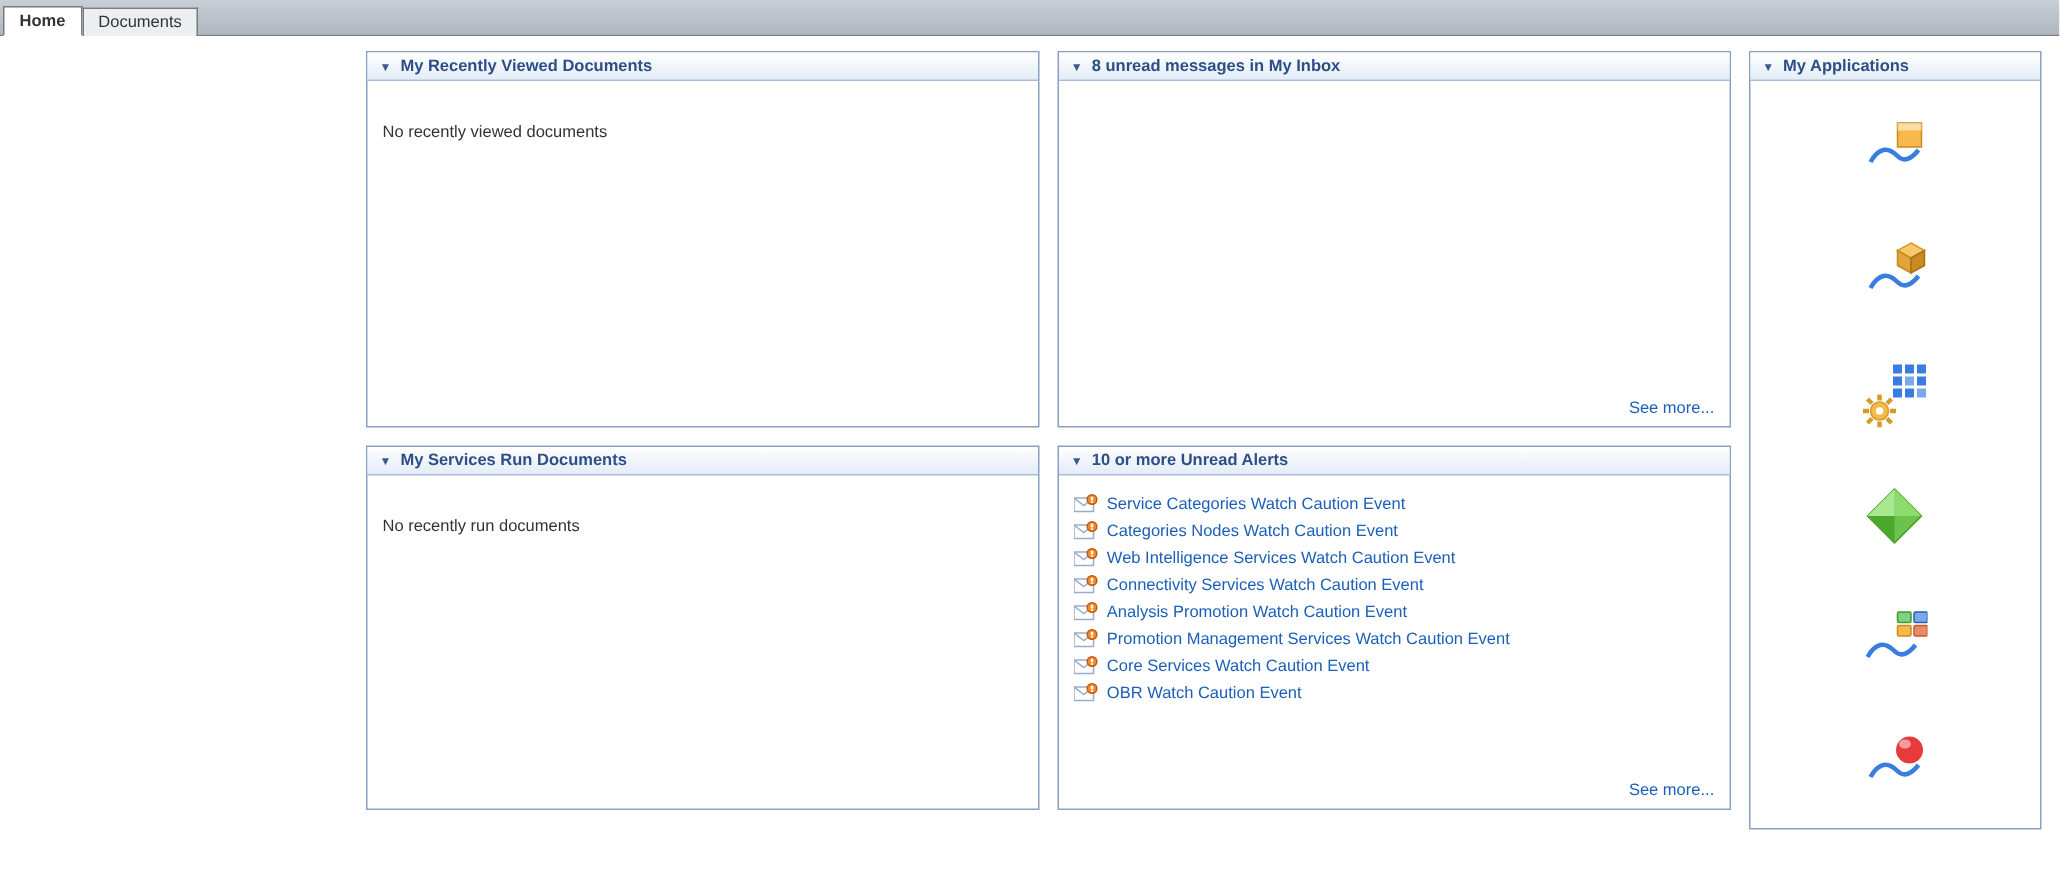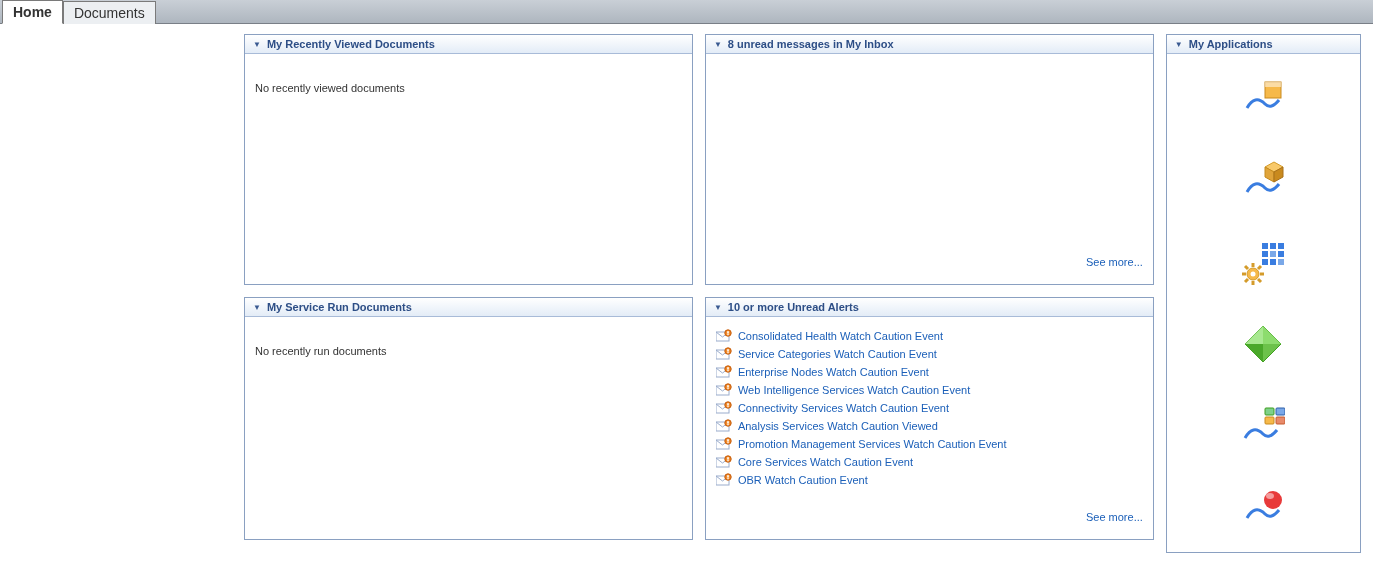--- a/index.html
+++ b/index.html
@@ -17,21 +17,21 @@
     height: 24px;
     display: flex;
     align-items: flex-end;
   }
   .tab {
     background: #f7f7f7;
     border: 1px solid #7a7a7a;
     border-bottom: none;
     padding: 3px 10px 3px 10px;
     margin-right: 0;
-    font-size: 14px;
+    font-size: 11px;
     cursor: pointer;
     position: relative;
     top: 1px;
   }
   .tab.active {
     background: #fff;
     font-weight: bold;
     border-bottom: 1px solid #fff;
   }
   .tab.inactive {
@@ -78,21 +78,21 @@
   }
   .empty-msg {
     padding: 20px 0;
     color: #333;
   }
   .panel.tall .panel-body { height: 230px; }
   .panel.tall2 .panel-body { height: 222px; }
   .see-more {
     position: absolute;
     right: 10px;
-    bottom: 16px;
+    bottom: 6px;
     color: #1b5fb8;
     cursor: pointer;
   }
   .alert-list {
     list-style: none;
     margin: 0;
     padding: 2px 0 26px 0;
   }
   .alert-list li {
     display: flex;
@@ -146,21 +146,21 @@
         <span>My Recently Viewed Documents</span>
       </div>
       <div class="panel-body">
         <div class="empty-msg">No recently viewed documents</div>
       </div>
     </div>
 
     <div class="panel tall2">
       <div class="panel-header">
         <span class="tri">▼</span>
-        <span>My Service Run Documents</span>
+        <span>My Services Run Documents</span>
       </div>
       <div class="panel-body">
         <div class="empty-msg">No recently run documents</div>
       </div>
     </div>
   </div>
 
   <div class="col-main">
     <div class="panel">
       <div class="panel-header">
@@ -182,45 +182,33 @@
             <li>
               <span class="alert-icon">
                 <svg width="16" height="14" viewBox="0 0 16 14">
                   <rect x="0" y="3" width="13" height="9" fill="#fff" stroke="#9aaccc"></rect>
                   <polyline points="0,3 6.5,8 13,3" fill="none" stroke="#9aaccc"></polyline>
                   <circle cx="12" cy="4" r="3.2" fill="#f08a2a" stroke="#c45a0a"></circle>
                   <rect x="11.2" y="2.2" width="1.6" height="2.4" fill="#fff"></rect>
                   <rect x="11.2" y="5.2" width="1.6" height="1" fill="#fff"></rect>
                 </svg>
               </span>
-              <a>Consolidated Health Watch Caution Event</a>
-            </li>
-            <li>
-              <span class="alert-icon">
-                <svg width="16" height="14" viewBox="0 0 16 14">
-                  <rect x="0" y="3" width="13" height="9" fill="#fff" stroke="#9aaccc"></rect>
-                  <polyline points="0,3 6.5,8 13,3" fill="none" stroke="#9aaccc"></polyline>
-                  <circle cx="12" cy="4" r="3.2" fill="#f08a2a" stroke="#c45a0a"></circle>
-                  <rect x="11.2" y="2.2" width="1.6" height="2.4" fill="#fff"></rect>
-                  <rect x="11.2" y="5.2" width="1.6" height="1" fill="#fff"></rect>
-                </svg>
-              </span>
               <a>Service Categories Watch Caution Event</a>
             </li>
             <li>
               <span class="alert-icon">
                 <svg width="16" height="14" viewBox="0 0 16 14">
                   <rect x="0" y="3" width="13" height="9" fill="#fff" stroke="#9aaccc"></rect>
                   <polyline points="0,3 6.5,8 13,3" fill="none" stroke="#9aaccc"></polyline>
                   <circle cx="12" cy="4" r="3.2" fill="#f08a2a" stroke="#c45a0a"></circle>
                   <rect x="11.2" y="2.2" width="1.6" height="2.4" fill="#fff"></rect>
                   <rect x="11.2" y="5.2" width="1.6" height="1" fill="#fff"></rect>
                 </svg>
               </span>
-              <a>Enterprise Nodes Watch Caution Event</a>
+              <a>Categories Nodes Watch Caution Event</a>
             </li>
             <li>
               <span class="alert-icon">
                 <svg width="16" height="14" viewBox="0 0 16 14">
                   <rect x="0" y="3" width="13" height="9" fill="#fff" stroke="#9aaccc"></rect>
                   <polyline points="0,3 6.5,8 13,3" fill="none" stroke="#9aaccc"></polyline>
                   <circle cx="12" cy="4" r="3.2" fill="#f08a2a" stroke="#c45a0a"></circle>
                   <rect x="11.2" y="2.2" width="1.6" height="2.4" fill="#fff"></rect>
                   <rect x="11.2" y="5.2" width="1.6" height="1" fill="#fff"></rect>
                 </svg>
@@ -242,21 +230,21 @@
             <li>
               <span class="alert-icon">
                 <svg width="16" height="14" viewBox="0 0 16 14">
                   <rect x="0" y="3" width="13" height="9" fill="#fff" stroke="#9aaccc"></rect>
                   <polyline points="0,3 6.5,8 13,3" fill="none" stroke="#9aaccc"></polyline>
                   <circle cx="12" cy="4" r="3.2" fill="#f08a2a" stroke="#c45a0a"></circle>
                   <rect x="11.2" y="2.2" width="1.6" height="2.4" fill="#fff"></rect>
                   <rect x="11.2" y="5.2" width="1.6" height="1" fill="#fff"></rect>
                 </svg>
               </span>
-              <a>Analysis Services Watch Caution Viewed</a>
+              <a>Analysis Promotion Watch Caution Event</a>
             </li>
             <li>
               <span class="alert-icon">
                 <svg width="16" height="14" viewBox="0 0 16 14">
                   <rect x="0" y="3" width="13" height="9" fill="#fff" stroke="#9aaccc"></rect>
                   <polyline points="0,3 6.5,8 13,3" fill="none" stroke="#9aaccc"></polyline>
                   <circle cx="12" cy="4" r="3.2" fill="#f08a2a" stroke="#c45a0a"></circle>
                   <rect x="11.2" y="2.2" width="1.6" height="2.4" fill="#fff"></rect>
                   <rect x="11.2" y="5.2" width="1.6" height="1" fill="#fff"></rect>
                 </svg>

